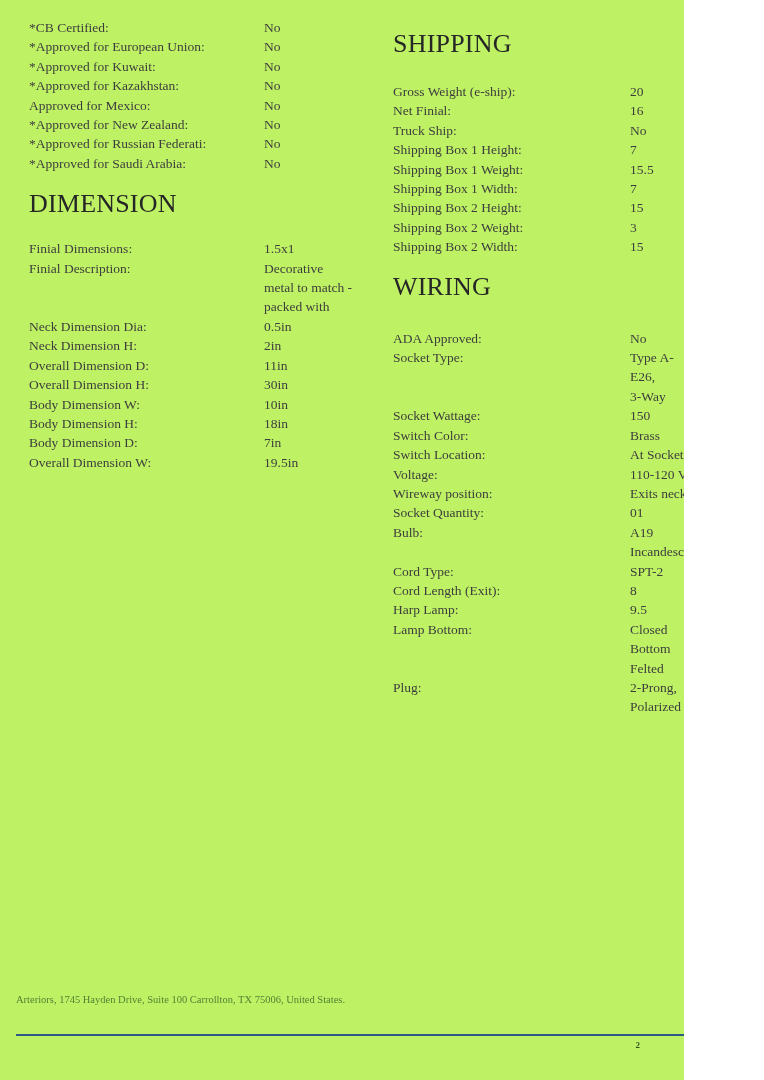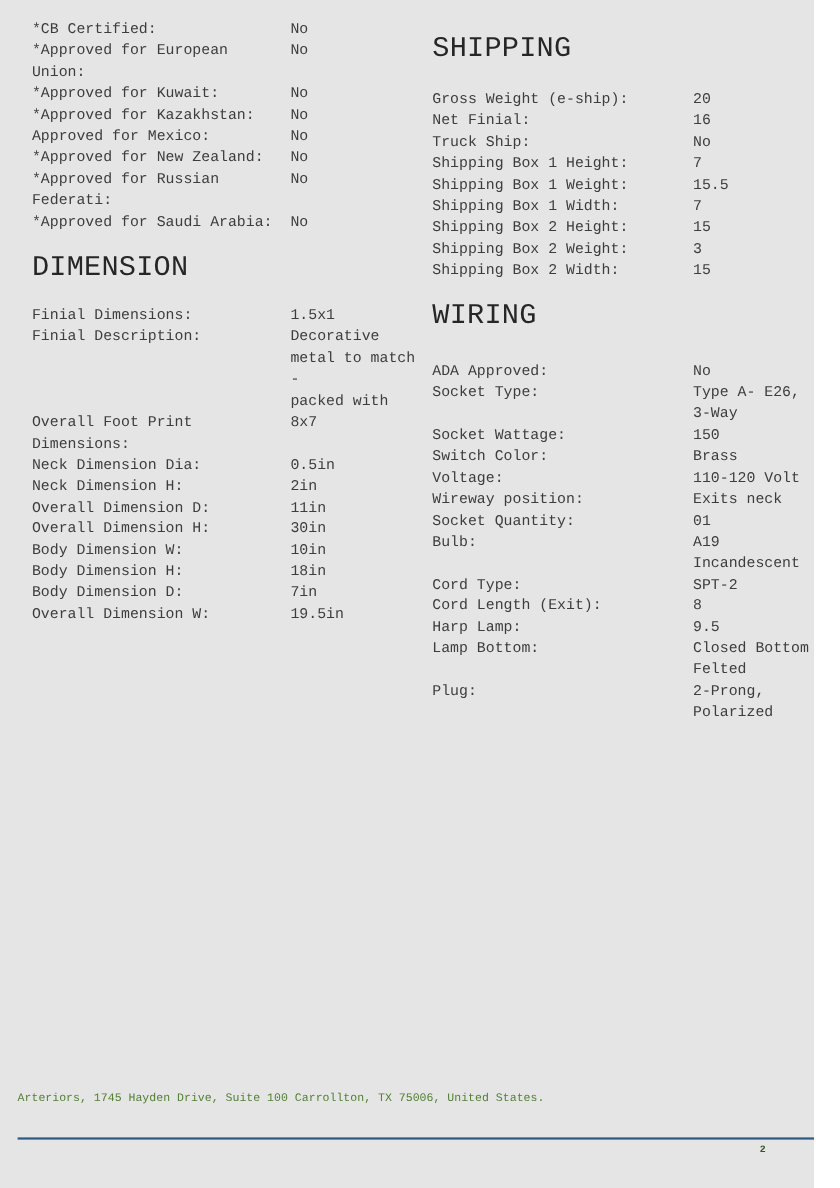--- a/index.html
+++ b/index.html
@@ -6,24 +6,24 @@
     --body-text: #3d3d3d;
     --heading-text: #262626;
     --footer-rule: #2d5986;
     --footer-text: #538135;
     --page-number: #375623;
   }
   * { box-sizing: border-box; }
   html, body { margin: 0; padding: 0; background: #ffffff; }
   .page {
     position: relative;
-    width: 740px;
+    width: 684px;
     height: 1080px;
-    background: #e5e5e5;
-    font-family: Liberation Mono, monospace;
+    background: #bef264;
+    font-family: Liberation Serif, serif;
     font-size: 13.5px;
     color: var(--body-text);
     overflow: hidden;
   }
   .columns {
     display: flex;
     padding: 18px 0 0 29px;
   }
   .col-left {
     flex: 0 0 364px;
@@ -143,24 +143,20 @@
             <span class="kv-value">1.5x1</span>
           </div>
 
           <div class="kv-row">
             <span class="kv-label">Finial Description:</span>
             <span class="kv-value">Decorative
 metal to match -
 packed with</span>
           </div>
 
-          <div class="kv-row">
-            <span class="kv-label">Overall Foot Print Dimensions:</span>
-            <span class="kv-value">8x7</span>
-          </div>
 
           <div class="kv-row">
             <span class="kv-label">Neck Dimension Dia:</span>
             <span class="kv-value">0.5in</span>
           </div>
 
           <div class="kv-row">
             <span class="kv-label">Neck Dimension H:</span>
             <span class="kv-value">2in</span>
           </div>
@@ -267,20 +263,24 @@
           <div class="kv-row">
             <span class="kv-label">Socket Wattage:</span>
             <span class="kv-value">150</span>
           </div>
 
           <div class="kv-row">
             <span class="kv-label">Switch Color:</span>
             <span class="kv-value">Brass</span>
           </div>
 
+          <div class="kv-row">
+            <span class="kv-label">Switch Location:</span>
+            <span class="kv-value">At Socket</span>
+          </div>
 
 
           <div class="kv-row">
             <span class="kv-label">Voltage:</span>
             <span class="kv-value">110-120 Volt</span>
           </div>
 
           <div class="kv-row">
             <span class="kv-label">Wireway position:</span>
             <span class="kv-value">Exits neck</span>

